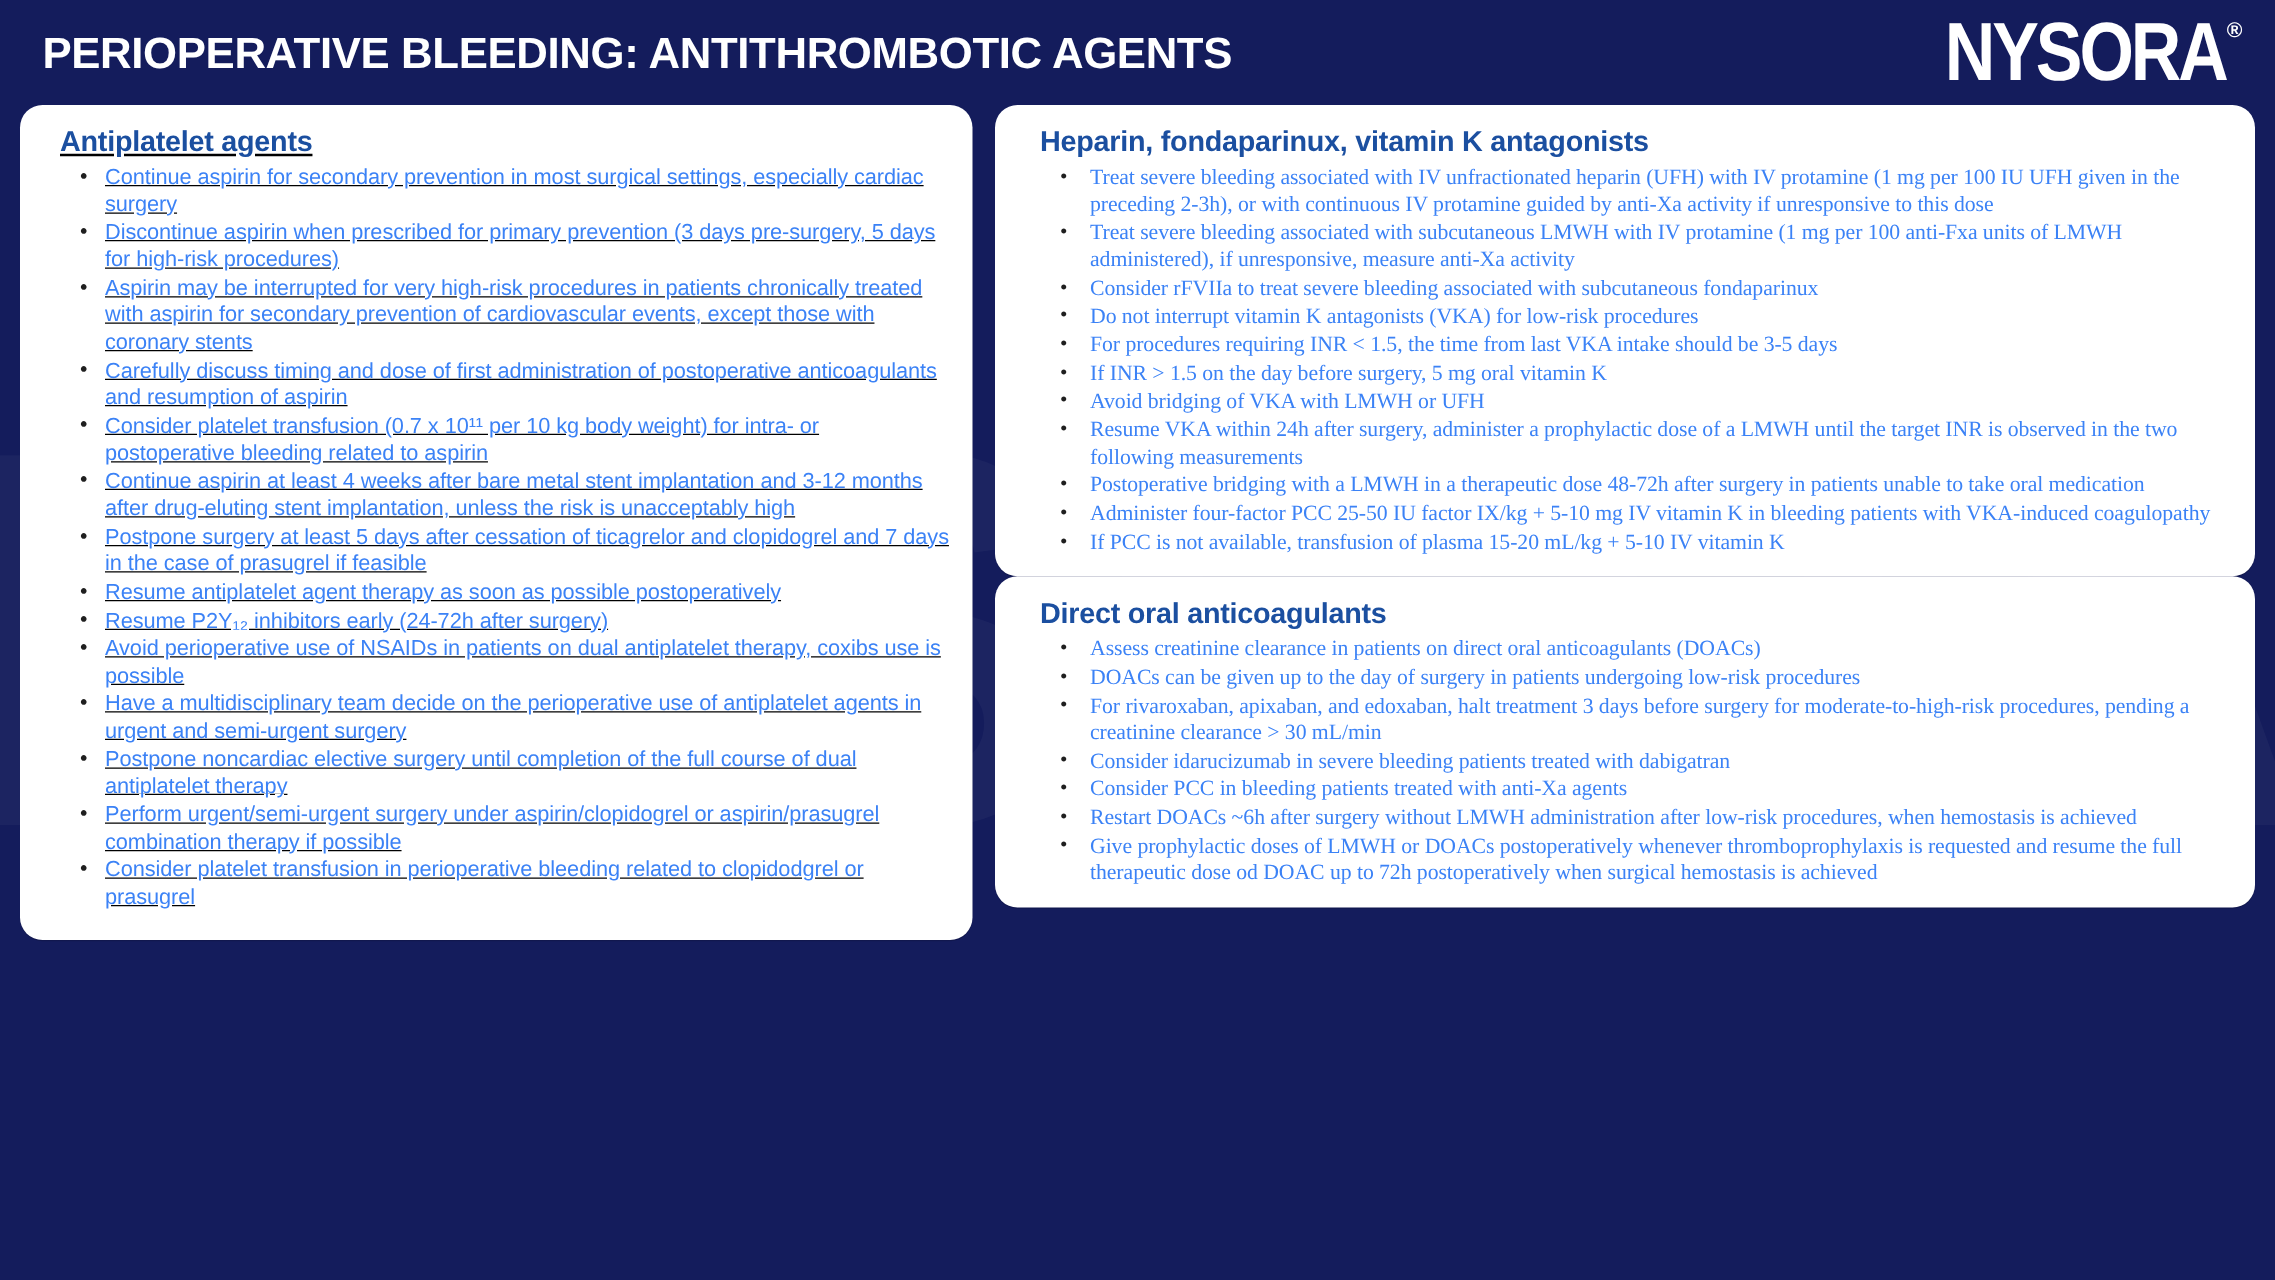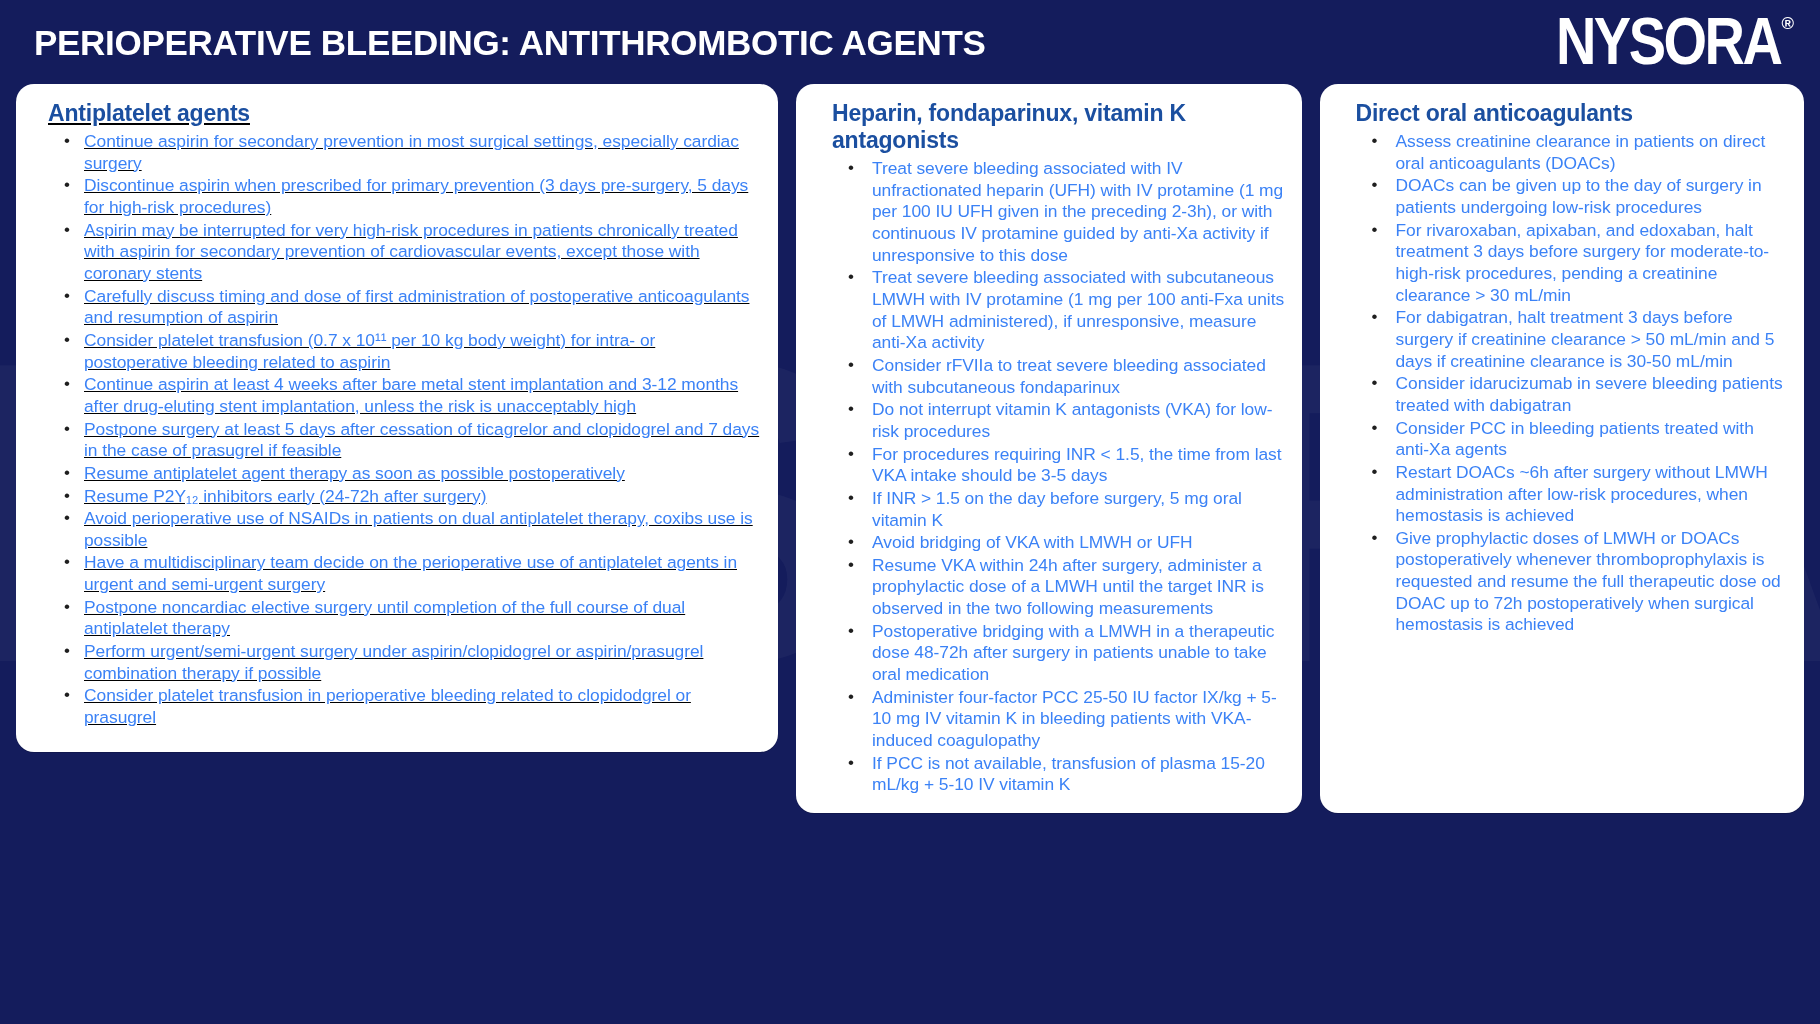--- a/index.html
+++ b/index.html
@@ -76,21 +76,21 @@
     position: relative;
     z-index: 2;
     display: flex;
     gap: 18px;
     padding: 0 16px 12px 16px;
     height: calc(1024px - 84px);
     align-items: flex-start;
   }
 
   .col-left  { width: 762px; flex: none; text-decoration: underline; }
-  .col-right { flex: 1; display: flex; gap: 18px; }
+  .col-right { flex: 1; display: flex; flex-direction: column; }
 
   
   .card {
     background: #ffffff;
     border-radius: 18px;
     padding: 12px 16px 16px 16px;
     box-shadow: 0 1px 0 rgba(0,0,0,.15);
   }
   .card-left  { padding-bottom: 22px; }
 
@@ -120,21 +120,21 @@
   ul.bullets > li::before {
     content: "\2022";
     position: absolute;
     left: 32px;
     top: -1px;
     font-size: 17px;
     line-height: 1.245;
     color: #1f1f1f;
   }
 
-  .card-right ul.bullets > li { padding-left: 60px; }
+  .card-right ul.bullets > li { padding-left: 60px; font-family: Liberation Serif, serif; }
   .card-right ul.bullets > li::before { left: 36px; }
 </style>
 </head>
 <body>
 
 <div class="watermark">NYSORA</div>
 
 <div class="header">
   <div class="header-title">PERIOPERATIVE BLEEDING: ANTITHROMBOTIC AGENTS</div>
   <div class="logo">
@@ -184,21 +184,20 @@
           <li>If PCC is not available, transfusion of plasma 15-20 mL/kg + 5-10 IV vitamin K</li>
         </ul>
     </div>
 
     <div class="card card-right">
       <div class="card-title">Direct oral anticoagulants</div>
       <ul class="bullets">
           <li>Assess creatinine clearance in patients on direct oral anticoagulants (DOACs)</li>
           <li>DOACs can be given up to the day of surgery in patients undergoing low-risk procedures</li>
           <li>For rivaroxaban, apixaban, and edoxaban, halt treatment 3 days before surgery for moderate-to-high-risk procedures, pending a creatinine clearance &gt; 30 mL/min</li>
-          <li>For dabigatran, halt treatment 3 days before surgery if creatinine clearance &gt; 50 mL/min and 5 days if creatinine clearance is 30-50 mL/min</li>
           <li>Consider idarucizumab in severe bleeding patients treated with dabigatran</li>
           <li>Consider PCC in bleeding patients treated with anti-Xa agents</li>
           <li>Restart DOACs ~6h after surgery without LMWH administration after low-risk procedures, when hemostasis is achieved</li>
           <li>Give prophylactic doses of LMWH or DOACs postoperatively whenever thromboprophylaxis is requested and resume the full therapeutic dose od DOAC up to 72h postoperatively when surgical hemostasis is achieved</li>
         </ul>
     </div>
   </div>
 
 </div>
 

